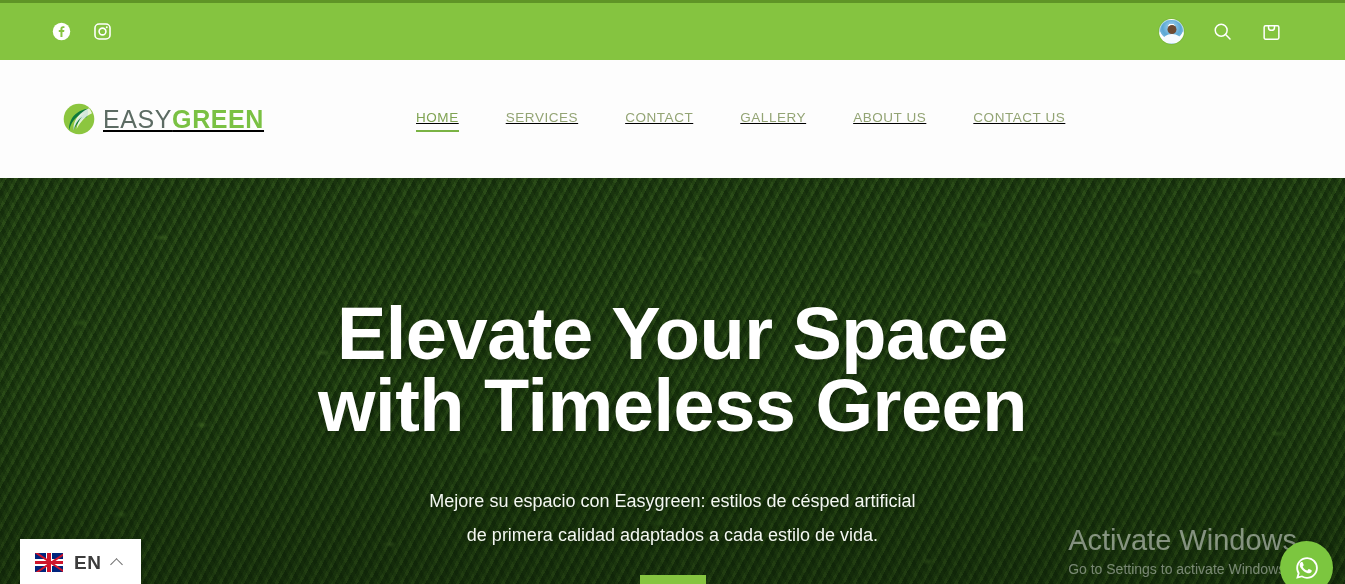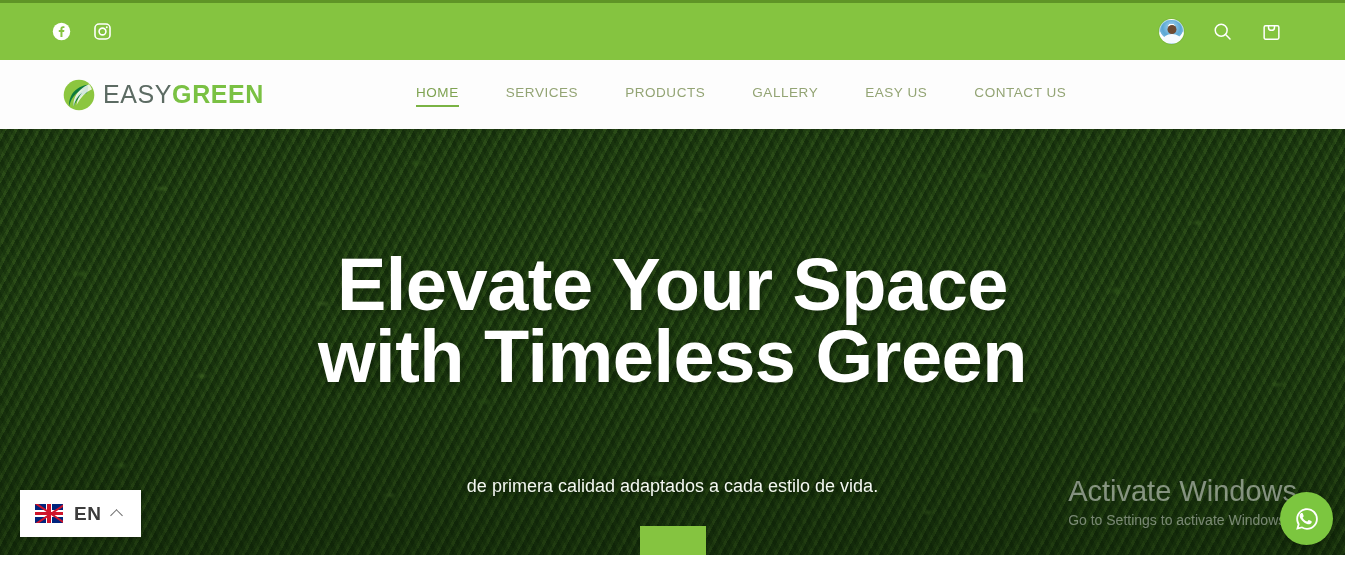--- a/index.html
+++ b/index.html
@@ -58,25 +58,26 @@
     transform:translateX(-50%);
     background:#f4fafe;
   }
   .icon-btn {
     width:22px; height:22px; cursor:pointer;
     display:flex; align-items:center; justify-content:center;
   }
 
   
   .header {
-    height:69px; width:100%;
+    height:118px; width:100%;
     background:#fdfdfd;
     display:flex; align-items:center;
     padding:0 57px 0 62px;
     position:relative;
+    text-decoration:underline;
   }
   .logo { display:flex; align-items:center; gap:7px; cursor:pointer; }
   .logo-mark { width:34px; height:34px; position:relative; }
   .logo-text {
     font-size:25px; font-weight:700; letter-spacing:0.6px;
     line-height:1; white-space:nowrap;
   }
   .logo-easy { color:#5c6b63; font-weight:400; }
   .logo-green { color:#7ac143; font-weight:700; }
 
@@ -305,39 +306,39 @@
         <path d="M30 8c-9 1.5-16 6.5-19.5 13.5C8.5 25.8 8 30 8.6 33.4c.6-4.2 2.3-8.2 5-11.6 3.6-4.6 8.7-7.8 14.6-9.4-5.2 2.6-9.4 6.3-12 10.9-1.9 3.4-2.7 6.9-2.5 10.2 2.6-7.4 8.2-13.1 15.6-16C30.9 14.6 31.2 11 30 8z" fill="#0d7a3c"></path>
         <path d="M32 7.4c-7.7 3.1-13.6 8.4-16.6 14.9-1.8 3.9-2.3 7.8-1.6 11.2 1.1-6.4 4.6-12.1 9.9-16.1-3.9 4.3-6.2 9.3-6.5 14.3 4.6-8.9 10.9-15.4 18.1-18.6-1.1-2.2-2-3.9-3.3-5.7z" fill="#ffffff" opacity="0.82"></path>
       </svg>
     </div>
     <div class="logo-text"><span class="logo-easy">EASY</span><span class="logo-green">GREEN</span></div>
   </div>
 
   <nav class="nav">
     <div class="nav-item active">HOME</div>
     <div class="nav-item">SERVICES</div>
-    <div class="nav-item">PRODUCTS</div>
+    <div class="nav-item">CONTACT</div>
     <div class="nav-item">GALLERY</div>
-    <div class="nav-item">EASY US</div>
+    <div class="nav-item">ABOUT US</div>
     <div class="nav-item">CONTACT US</div>
   </nav>
 
 </div>
 
 <div class="hero">
   <div class="hero-bg"></div>
   <div class="hero-overlay"></div>
 
   <div class="hero-content">
     <h1 class="hero-title">
       <span>Elevate Your Space</span><br>
       <span>with Timeless Green</span>
     </h1>
     <p class="hero-sub">
-      <br>
+      <span>Mejore su espacio con Easygreen: estilos de césped artificial</span><br>
       <span>de primera calidad adaptados a cada estilo de vida.</span>
     </p>
     <button class="hero-cta"></button>
   </div>
 
   <div class="lang-select">
     <div class="flag">
       <div class="flag-diag">
           <span></span>
           <span></span>

